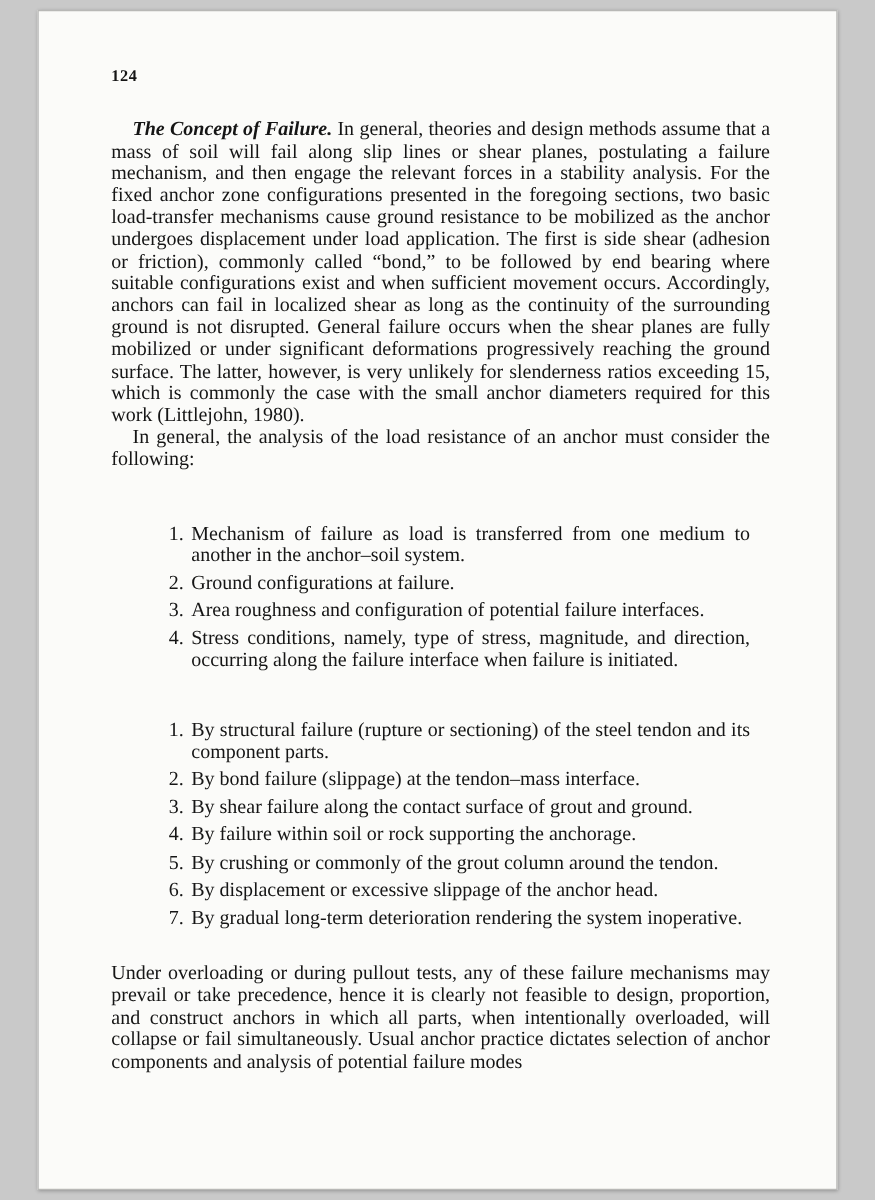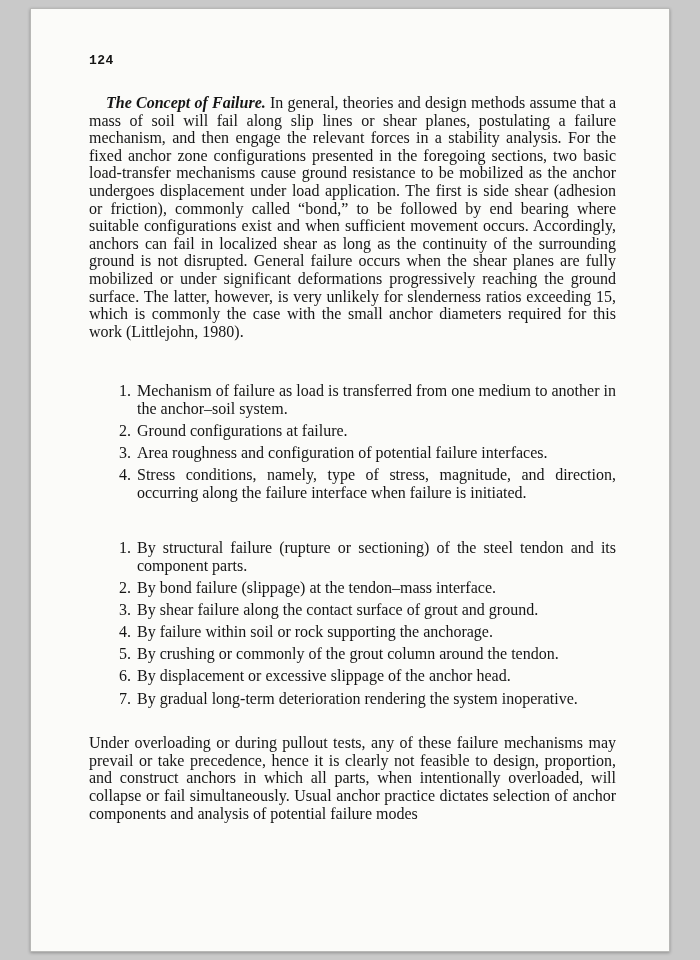--- a/index.html
+++ b/index.html
@@ -16,30 +16,30 @@
     box-shadow: 0 1px 3px rgba(0,0,0,.28);
   }
   .content {
     position: absolute; left: 58px; top: 44px; width: 527px;
     color: #151515;
     font-family: "Liberation Serif", "DejaVu Serif", serif;
   }
   .running-header {
     display: flex; align-items: baseline;
     margin-bottom: 26px;
-    font-family: Liberation Mono, monospace;
+    font-family: Liberation Serif, serif;
     flex-direction: column;
   }
   .page-num { font-weight: 700; font-size: 13px; letter-spacing: .5px; }
   .running-title { margin-left: 24px; font-size: 9.5px; letter-spacing: .45px; color: #222; }
   .bodytext { font-size: 16px; line-height: 17.6px; text-align: justify; }
   .bodytext p { margin: 0; text-indent: 17px; }
   .bodytext p.no-indent { text-indent: 0; }
   .lead { font-weight: 700; font-style: italic; }
-  ol { margin: 0; padding: 0 0 0 46px; }
+  ol { margin: 16px; padding: 0 0 0 46px; }
   ol.considerations { margin-top: 42px; }
   ol.modes { margin-top: 38px; }
   li { margin: 0 0 4.5px 0; padding-left: 2px; }
   li:last-child { margin-bottom: 0; }
   p.after-list1 { margin-top: 33px; }
   p.closing { margin-top: 27px; }
 </style>
 </head>
 <body>
 
@@ -48,20 +48,21 @@
     <div class="content">
 
       <div class="running-header">
         <span class="page-num">124</span>
       </div>
 
       <div class="bodytext">
 
         <p><b class="lead">The Concept of Failure.</b> <span>In general, theories and design methods assume that a mass of soil will fail along slip lines or shear planes, postulating a failure mechanism, and then engage the relevant forces in a stability analysis. For the fixed anchor zone configurations presented in the foregoing sections, two basic load-transfer mechanisms cause ground resistance to be mobilized as the anchor undergoes displacement under load application. The first is side shear (adhesion or friction), commonly called “bond,” to be followed by end bearing where suitable configurations exist and when sufficient movement occurs. Accordingly, anchors can fail in localized shear as long as the continuity of the surrounding ground is not disrupted. General failure occurs when the shear planes are fully mobilized or under significant deformations progressively reaching the ground surface. The latter, however, is very unlikely for slenderness ratios exceeding 15, which is commonly the case with the small anchor diameters required for this work (Littlejohn, 1980).</span></p>
 
+        <p>In general, the analysis of the load resistance of an anchor must consider the following:</p>
 
         <ol class="considerations">
           <li>Mechanism of failure as load is transferred from one medium to another in the anchor–soil system.</li>
           <li>Ground configurations at failure.</li>
           <li>Area roughness and configuration of potential failure interfaces.</li>
           <li>Stress conditions, namely, type of stress, magnitude, and direction, occurring along the failure interface when failure is initiated.</li>
         </ol>
 
 
         <ol class="modes">

